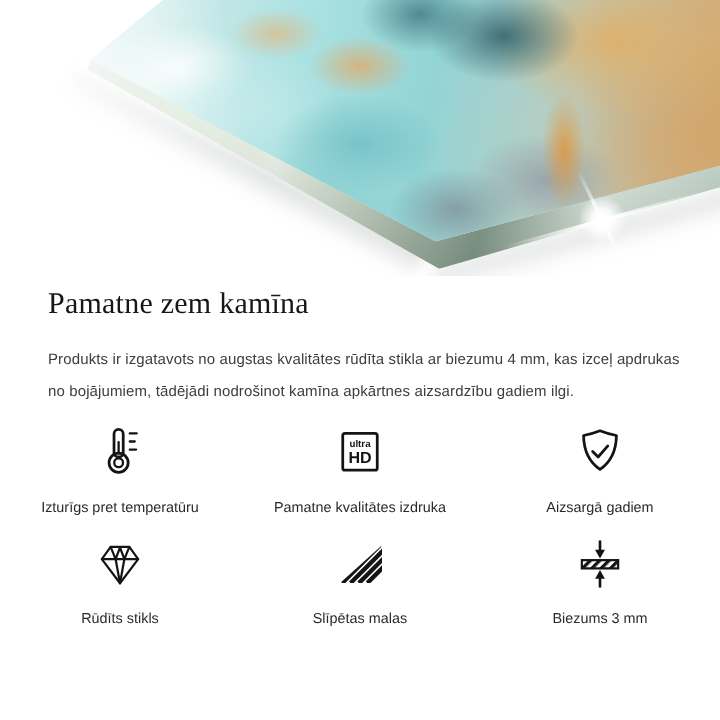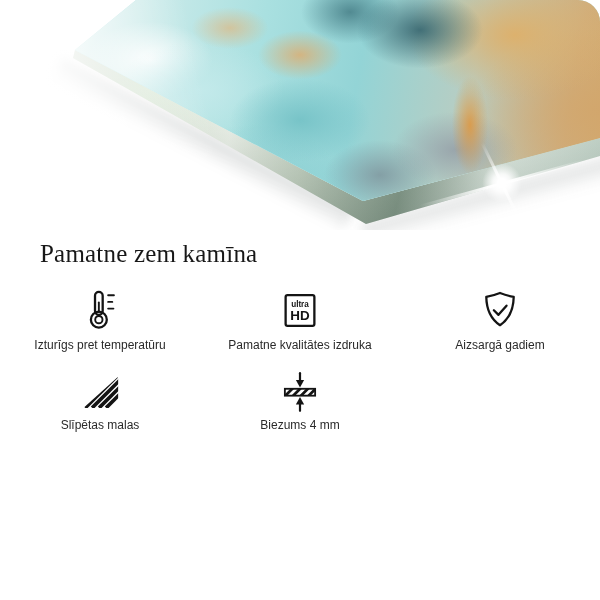--- a/index.html
+++ b/index.html
@@ -1,18 +1,18 @@
 <!DOCTYPE html>
 <html><head>
 <meta charset="utf-8">
 <style>
   html,body{margin:0;padding:0;background:#fff;}
   .page{
     position:relative;width:600px;height:600px;overflow:hidden;background:#fff;
-    font-family:"Liberation Sans", sans-serif;color:#1c1c1c;border-radius:22px;
+    font-family:"Liberation Sans", sans-serif;color:#1c1c1c;
   }
 
   
   .hero{position:relative;width:600px;height:230px;background:#fff;overflow:hidden;}
   .shadow-left{
     position:absolute;left:62px;top:58px;width:330px;height:26px;
     transform:rotate(27.5deg);transform-origin:left top;
     background:linear-gradient(to bottom,rgba(70,80,80,.20),rgba(70,80,80,0));
     filter:blur(5px);
   }
@@ -79,21 +79,21 @@
     margin-top:17px;font-size:12.5px;line-height:27px;color:#3d3d3d;letter-spacing:.1px;
   }
 
   
   .features{
     margin-top:12px;display:grid;grid-template-columns:200px 200px 200px;
     row-gap:14px;width:600px;
   }
   .feature{display:flex;flex-direction:column;align-items:center;}
   .icon-slot{height:48px;display:flex;align-items:flex-end;justify-content:center;}
-  .feature .label{margin-top:4px;font-size:12px;color:#2a2a2a;text-align:center;}
+  .feature .label{margin-top:16px;font-size:12px;color:#2a2a2a;text-align:center;}
   .feature svg{display:block;}
   .feature svg .ln{fill:none;stroke:#141414;stroke-width:2.4;stroke-linecap:round;stroke-linejoin:round;}
   .feature svg .thin{stroke-width:2;}
   .ultrahd-top{font-family:"Liberation Sans",sans-serif;font-weight:bold;font-size:8.5px;fill:#141414;}
   .ultrahd-bottom{font-family:"Liberation Sans",sans-serif;font-weight:bold;font-size:14px;fill:#141414;}
 </style>
 </head>
 <body>
 
 <div class="page">
@@ -109,20 +109,22 @@
         <div class="ray2"></div>
         <div class="core"></div>
     </div>
   </div>
 
   <div class="content">
     <div class="title">
       <div>Pamatne zem kamīna</div>
     </div>
     <div class="desc">
+      <div>Produkts ir izgatavots no augstas kvalitātes rūdīta stikla ar biezumu 4 mm, kas izceļ apdrukas</div>
+      <div>no bojājumiem, tādējādi nodrošinot kamīna apkārtnes aizsardzību gadiem ilgi.</div>
     </div>
   </div>
 
   <div class="features">
 
     <div class="feature">
       <div class="icon-slot">
         <svg width="46" height="46" viewBox="0 0 48 48">
           <rect class="ln" x="18.8" y="4" width="8" height="24" rx="4" fill="#fff"></rect>
           <circle class="ln" cx="22.8" cy="33" r="8.3" fill="#fff"></circle>
@@ -150,20 +152,31 @@
     <div class="feature">
       <div class="icon-slot">
         <svg width="46" height="46" viewBox="0 0 48 48">
           <path class="ln" d="M24 5.2c4.8 1.9 9.7 3.3 14.3 4.1-.2 11.8-4 22.5-14.3 29.5C13.7 31.8 9.9 21.1 9.7 9.3 14.3 8.5 19.2 7.1 24 5.2Z"></path>
           <path class="ln" d="M17.6 23.2l4.8 4.8 8.4-9.6"></path>
         </svg>
       </div>
       <div class="label">Aizsargā gadiem</div>
     </div>
 
+    <div class="feature">
+      <div class="icon-slot">
+        <svg width="46" height="44" viewBox="0 0 48 48">
+          <path class="ln thin" d="M7.5 19.5 15.5 8.5h17L40.5 19.5 24 41.5Z"></path>
+          <path class="ln thin" d="M7.5 19.5h33"></path>
+          <path class="ln thin" d="M15.5 8.5 20 19.5 24 9l4 10.5 4.5-11"></path>
+          <path class="ln thin" d="M20 19.5 24 41.5 28 19.5"></path>
+        </svg>
+      </div>
+      <div class="label">Rūdīts stikls</div>
+    </div>
 
     <div class="feature">
       <div class="icon-slot">
         <svg width="44" height="42" viewBox="0 0 48 48">
           <defs>
             <clipPath id="triClip">
                 <polygon points="45,5 45,41 5,41"></polygon>
               </clipPath>
           </defs>
           <g clip-path="url(#triClip)" stroke="#141414" stroke-width="4.2">
@@ -188,17 +201,17 @@
               <rect width="3" height="6" fill="#141414"></rect>
             </pattern>
           </defs>
           <line class="ln" x1="24" y1="3.5" x2="24" y2="11"></line>
           <polygon points="19.5,11 28.5,11 24,19" fill="#141414"></polygon>
           <rect x="7.5" y="20.5" width="33" height="7.5" fill="url(#hatchT)" stroke="#141414" stroke-width="2"></rect>
           <polygon points="19.5,37.5 28.5,37.5 24,29.5" fill="#141414"></polygon>
           <line class="ln" x1="24" y1="44.5" x2="24" y2="37.5"></line>
         </svg>
       </div>
-      <div class="label">Biezums 4 mm</div>
+      <div class="label">Biezums 3 mm</div>
     </div>
 
   </div>
 </div>
 
 </body></html>

